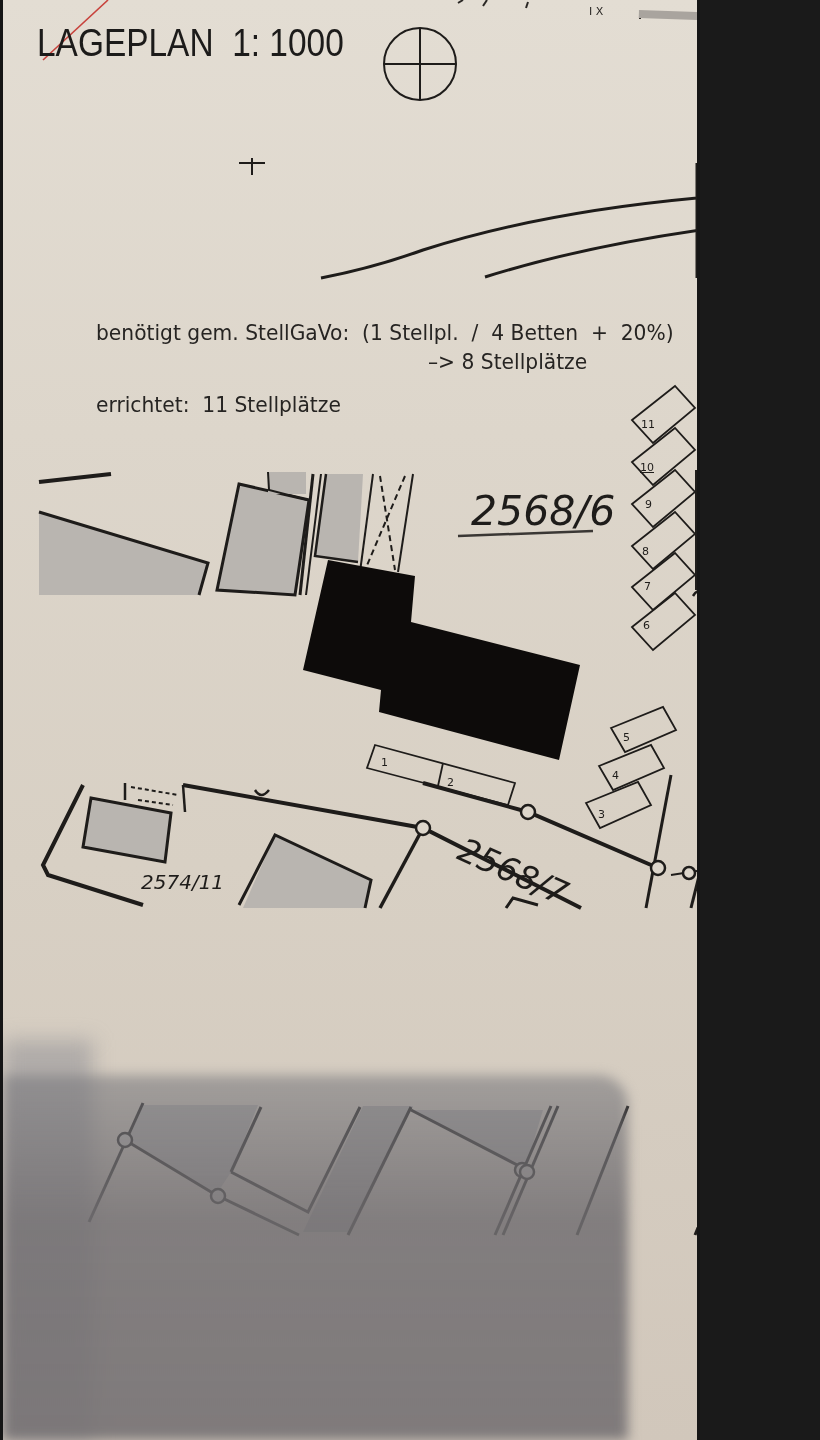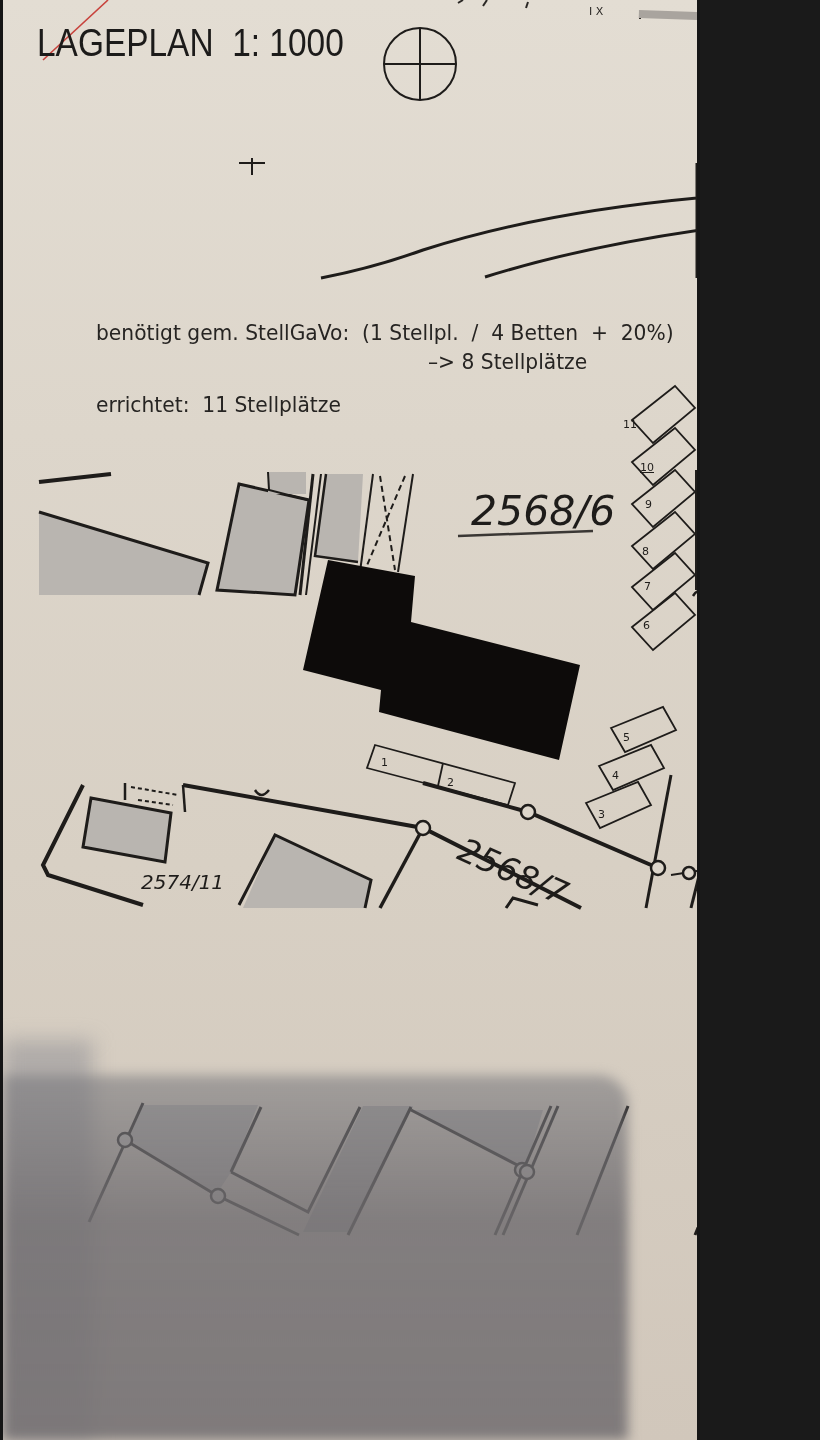--- a/index.html
+++ b/index.html
@@ -214,14 +214,14 @@
   <div class="slot" style="left:378px; top:756px;">1</div>
   <div class="slot" style="left:444px; top:776px;">2</div>
   <div class="slot" style="left:595px; top:808px;">3</div>
   <div class="slot" style="left:609px; top:769px;">4</div>
   <div class="slot" style="left:620px; top:731px;">5</div>
   <div class="slot" style="left:640px; top:619px;">6</div>
   <div class="slot" style="left:641px; top:580px;">7</div>
   <div class="slot" style="left:639px; top:545px;">8</div>
   <div class="slot" style="left:642px; top:498px;">9</div>
   <div class="slot" style="left:637px; top:461px;text-decoration:underline;">10</div>
-  <div class="slot" style="left:620px; top:418px;">11</div>
+  <div class="slot" style="left:638px; top:418px;">11</div>
 </div>
 
 </body></html>

